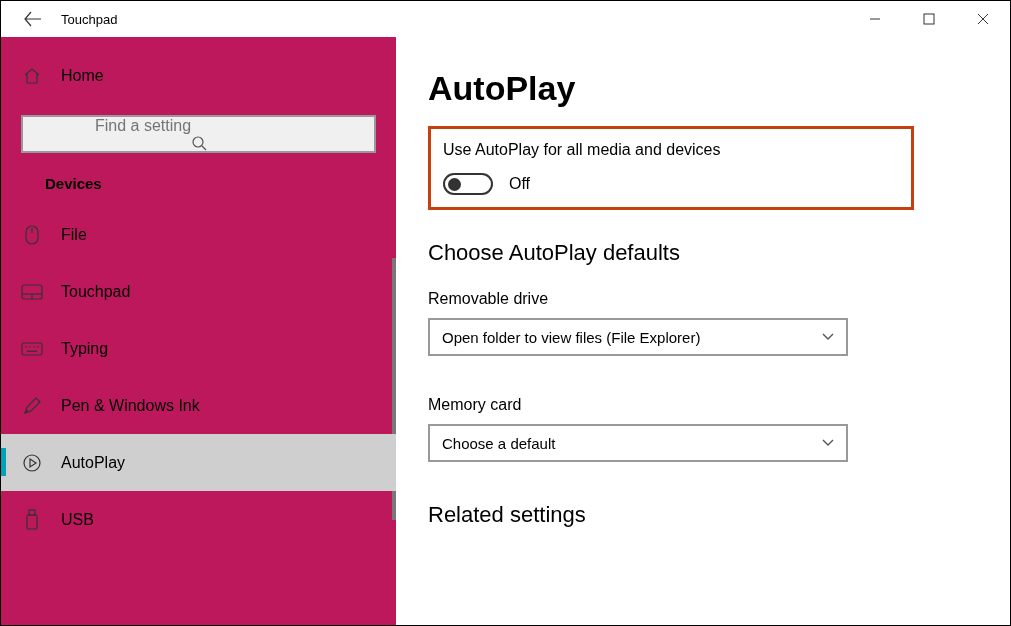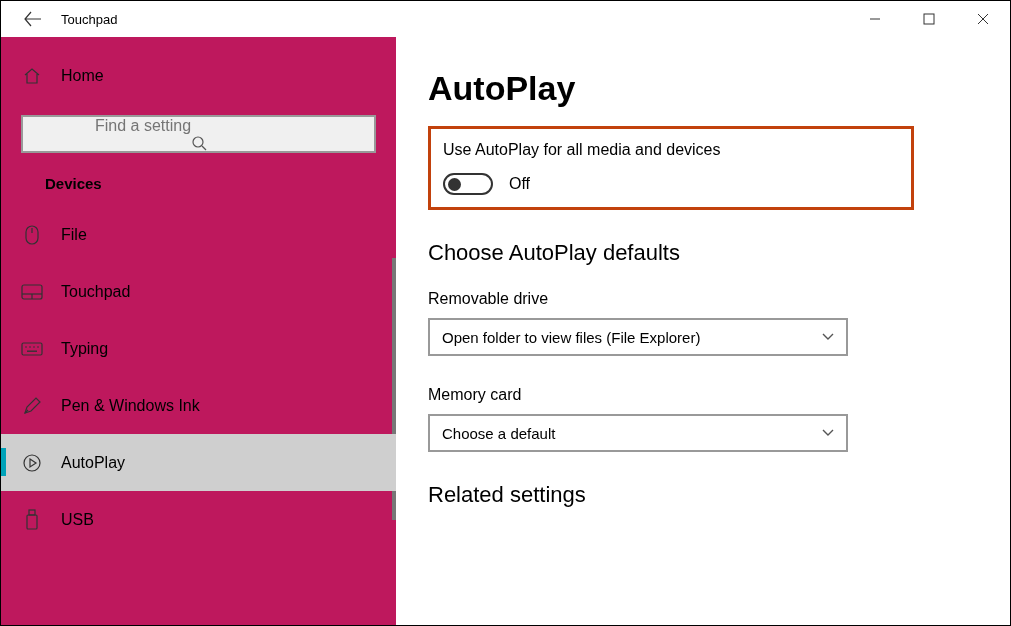--- a/index.html
+++ b/index.html
@@ -37,21 +37,21 @@
     
     .highlight-box { border: 3px solid #c2410c; padding: 12px 12px 12px 12px; margin-bottom: 30px; width: 486px; }
     .option-label { font-size: 16px; margin-bottom: 14px; }
     .toggle-row { display: flex; align-items: center; }
     .toggle { width: 50px; height: 22px; border: 2px solid #333; border-radius: 20px; position: relative; cursor: pointer; margin-right: 16px; }
     .toggle-knob { position: absolute; left: 3px; top: 2.5px; width: 13px; height: 13px; background: #333; border-radius: 50%; }
     .toggle-label { font-size: 16px; }
     
     .section-heading { font-size: 22px; font-weight: 400; margin-bottom: 24px; }
     .field-label { font-size: 16px; margin-bottom: 10px; }
-    .dropdown { width: 420px; border: 2px solid #999; height: 38px; display: flex; align-items: center; justify-content: space-between; padding: 0 12px; margin-bottom: 30px; cursor: pointer; }
+    .dropdown { width: 420px; border: 2px solid #999; height: 38px; display: flex; align-items: center; justify-content: space-between; padding: 0 12px; margin-bottom: 40px; cursor: pointer; }
     .dropdown-text { font-size: 15px; }
     .dropdown-chevron { font-size: 12px; color: #555; }
     
     svg { display: block; }
   </style>
 </head>
 <body>
 
 <div class="titlebar">
   <div class="back-btn">

